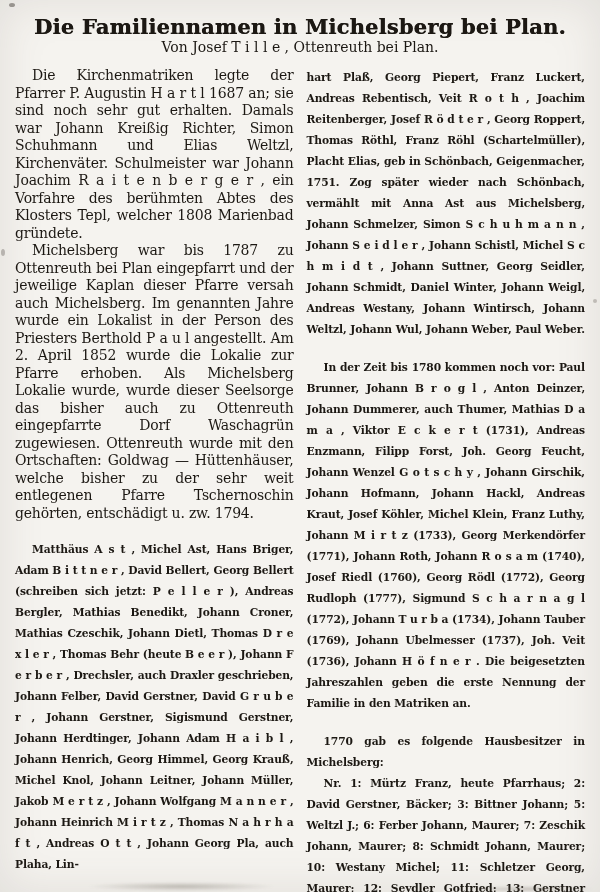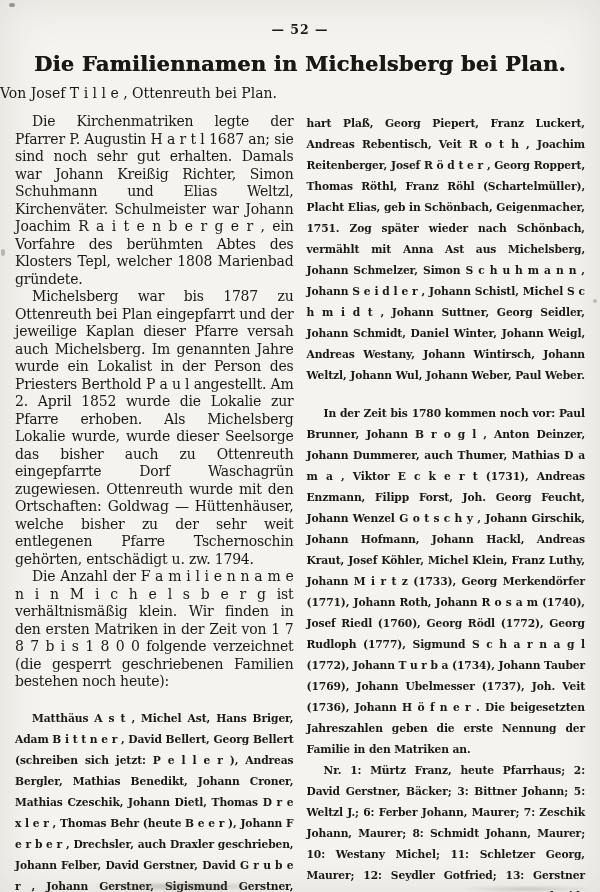--- a/index.html
+++ b/index.html
@@ -42,21 +42,21 @@
     letter-spacing: 1px;
   }
   .title {
     text-align: center;
     font-size: 21px;
     font-weight: 700;
     letter-spacing: 0.2px;
     text-shadow: 0.4px 0 0 currentColor;
   }
   .byline {
-    margin-top: 9px;
+    text-align: center;
     font-size: 14px;
     font-weight: 400;
   }
 
   .columns {
     display: flex;
     gap: 13px;
     padding: 12px 15px 0 15px;
     align-items: flex-start;
   }
@@ -88,35 +88,34 @@
 <body>
 
 <div class="page">
 
   <span class="speck s1"></span>
   <span class="speck s2"></span>
   <span class="speck s3"></span>
   <span class="smudge"></span>
   <span class="smudge2"></span>
 
-  <div class="page-number">— 52 —</div>
 
   <h1 class="title" style="margin-bottom:0;">Die Familiennamen in Michelsberg bei Plan.</h1>
 
   <div class="byline">Von Josef T i l l e , Ottenreuth bei Plan.</div>
 
   <div class="columns">
 
     <div class="col">
       <p class="lg">Die Kirchenmatriken legte der Pfarrer P. Augustin H a r t l 1687 an; sie sind noch sehr gut erhalten. Damals war Johann Kreißig Richter, Simon Schuhmann und Elias Weltzl, Kirchenväter. Schulmeister war Johann Joachim R a i t e n b e r g e r , ein Vorfahre des berühmten Abtes des Klosters Tepl, welcher 1808 Marienbad gründete.</p>
       <p class="lg">Michelsberg war bis 1787 zu Ottenreuth bei Plan eingepfarrt und der jeweilige Kaplan dieser Pfarre versah auch Michelsberg. Im genannten Jahre wurde ein Lokalist in der Person des Priesters Berthold P a u l angestellt. Am 2. April 1852 wurde die Lokalie zur Pfarre erhoben. Als Michelsberg Lokalie wurde, wurde dieser Seelsorge das bisher auch zu Ottenreuth eingepfarrte Dorf Waschagrün zugewiesen. Ottenreuth wurde mit den Ortschaften: Goldwag — Hüttenhäuser, welche bisher zu der sehr weit entlegenen Pfarre Tschernoschin gehörten, entschädigt u. zw. 1794.</p>
-      <p class="lg">Die Anzahl der F a m i l i e n n a m e n  i n  M i c h e l s b e r g ist verhältnismäßig klein. Wir finden in den ersten Matriken in der Zeit von 1 7 8 7  b i s  1 8 0 0 folgende verzeichnet (die gesperrt geschriebenen Familien bestehen noch heute):</p>
       <p class="sm gap">Matthäus A s t , Michel Ast, Hans Briger, Adam B i t t n e r , David Bellert, Georg Bellert (schreiben sich jetzt: P e l l e r ), Andreas Bergler, Mathias Benedikt, Johann Croner, Mathias Czeschik, Johann Dietl, Thomas D r e x l e r , Thomas Behr (heute B e e r ), Johann F e r b e r , Drechsler, auch Draxler geschrieben, Johann Felber, David Gerstner, David G r u b e r , Johann Gerstner, Sigismund Gerstner, Johann Herdtinger, Johann Adam H a i b l , Johann Henrich, Georg Himmel, Georg Krauß, Michel Knol, Johann Leitner, Johann Müller, Jakob M e r t z , Johann Wolfgang M a n n e r , Johann Heinrich M i r t z , Thomas N a h r h a f t , Andreas O t t , Johann Georg Pla, auch Plaha, Lin-</p>
     </div>
 
     <div class="col">
       <p class="sm cont">hart Plaß, Georg Piepert, Franz Luckert, Andreas Rebentisch, Veit R o t h , Joachim Reitenberger, Josef R ö d t e r , Georg Roppert, Thomas Röthl, Franz Röhl (Schartelmüller), Placht Elias, geb in Schönbach, Geigenmacher, 1751. Zog später wieder nach Schönbach, vermählt mit Anna Ast aus Michelsberg, Johann Schmelzer, Simon S c h u h m a n n , Johann S e i d l e r , Johann Schistl, Michel S c h m i d t , Johann Suttner, Georg Seidler, Johann Schmidt, Daniel Winter, Johann Weigl, Andreas Westany, Johann Wintirsch, Johann Weltzl, Johann Wul, Johann Weber, Paul Weber.</p>
       <p class="sm gap">In der Zeit bis 1780 kommen noch vor: Paul Brunner, Johann B r o g l , Anton Deinzer, Johann Dummerer, auch Thumer, Mathias D a m a , Viktor E c k e r t (1731), Andreas Enzmann, Filipp Forst, Joh. Georg Feucht, Johann Wenzel G o t s c h y , Johann Girschik, Johann Hofmann, Johann Hackl, Andreas Kraut, Josef Köhler, Michel Klein, Franz Luthy, Johann M i r t z (1733), Georg Merkendörfer (1771), Johann Roth, Johann R o s a m (1740), Josef Riedl (1760), Georg Rödl (1772), Georg Rudloph (1777), Sigmund S c h a r n a g l (1772), Johann T u r b a (1734), Johann Tauber (1769), Johann Ubelmesser (1737), Joh. Veit (1736), Johann H ö f n e r . Die beigesetzten Jahreszahlen geben die erste Nennung der Familie in den Matriken an.</p>
+      <p class="sm gap">1770 gab es folgende Hausbesitzer in Michelsberg:</p>
       <p class="sm">Nr. 1: Mürtz Franz, heute Pfarrhaus; 2: David Gerstner, Bäcker; 3: Bittner Johann; 5: Weltzl J.; 6: Ferber Johann, Maurer; 7: Zeschik Johann, Maurer; 8: Schmidt Johann, Maurer; 10: Westany Michel; 11: Schletzer Georg, Maurer; 12: Seydler Gotfried; 13: Gerstner Georg, Maurer; 14: Gerstner J.; 15: Schmidt Bernard; 16: Gürschik Johann; 17: Höfner Johann, Maurer; 18: Krauth Georg; 19: Weltzl Andreas, Schneider; 20: Windirsch Anton; 21: Gerstner Thomas; 22: Listner Thomas, Maurer; 23: Rebentisch Johann Georg; 24: Meier Johann, Hirt; 25: Henrich David; 26: Hofmann Bartl: 27: Müller Adam; 28: Haidl Michel; 29: Seidler Karl; 30: Beer Josef; 31: Tauber Michel; 33: Gerstner Wenzel, Maurer; 34: Gerstner David; 35: Rosam Johann, Weber; 36: Hüttl Franz; 37: Ferber Johann, Maurer; 38: Weltzl Heinrich; 40: Bittner Bartl; 41: Seydler Wenzel; 42: Manner Karl; 43:</p>
     </div>
 
   </div>
 </div>
 
 </body></html>

